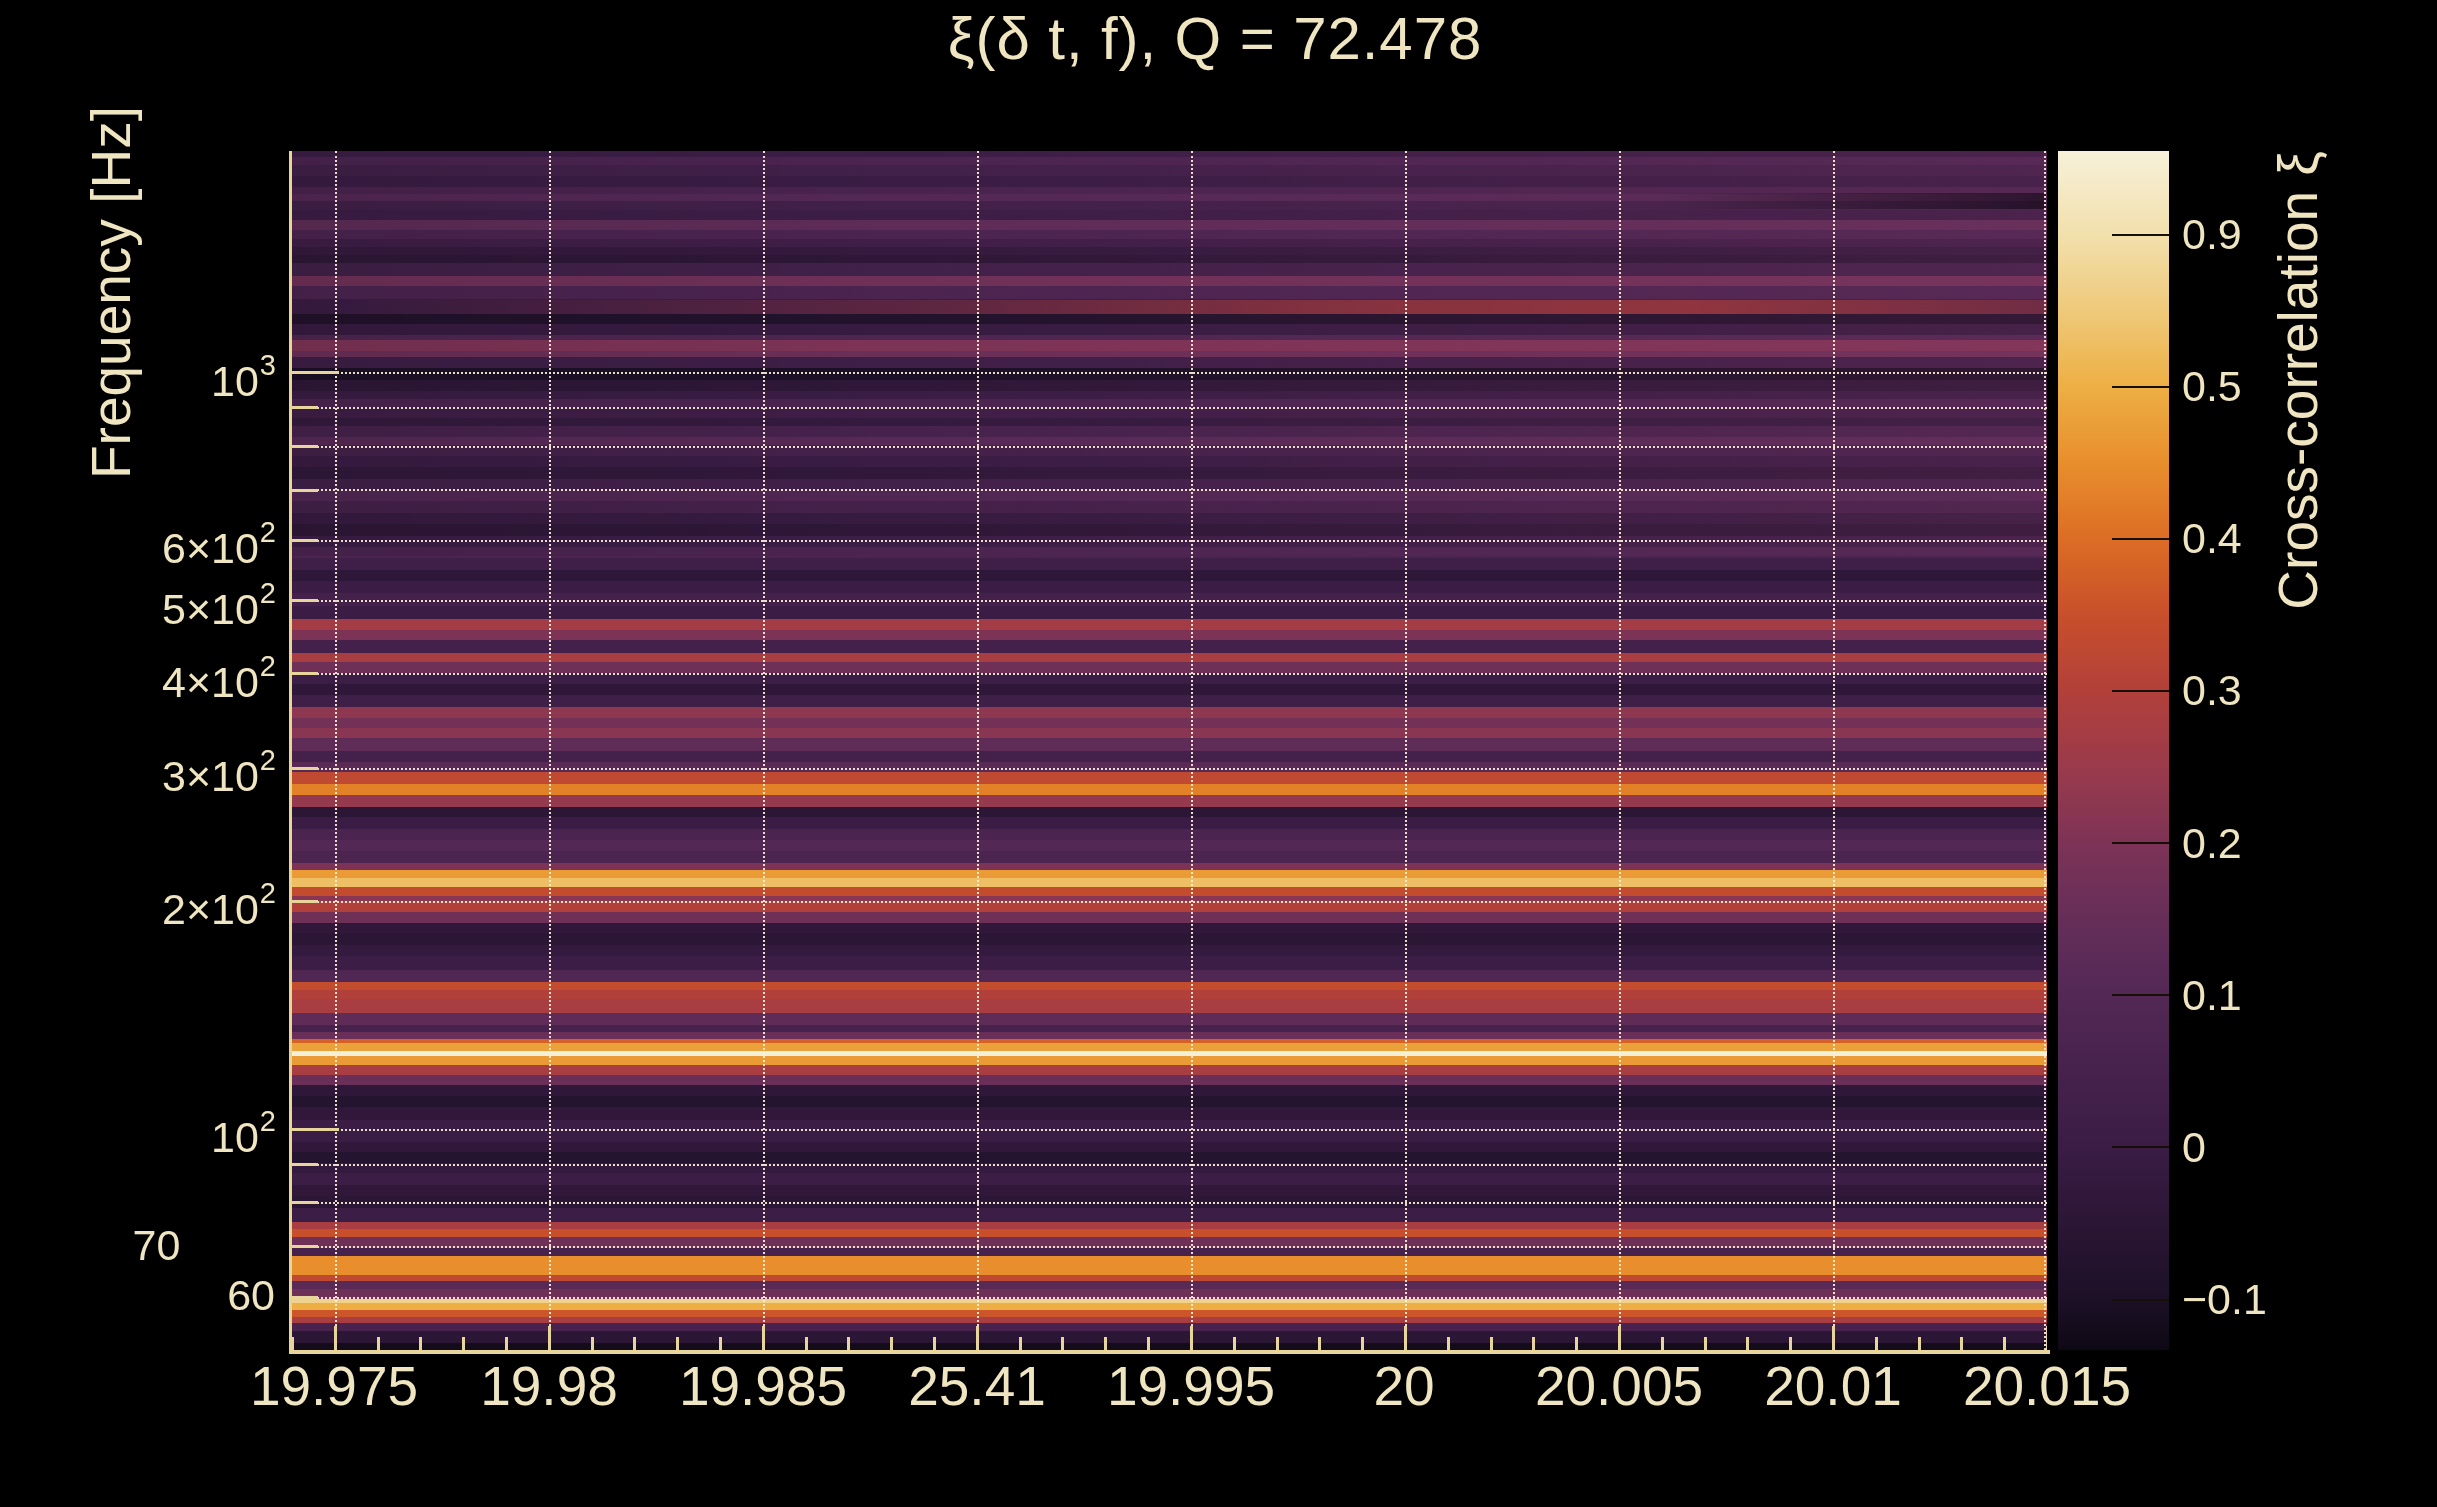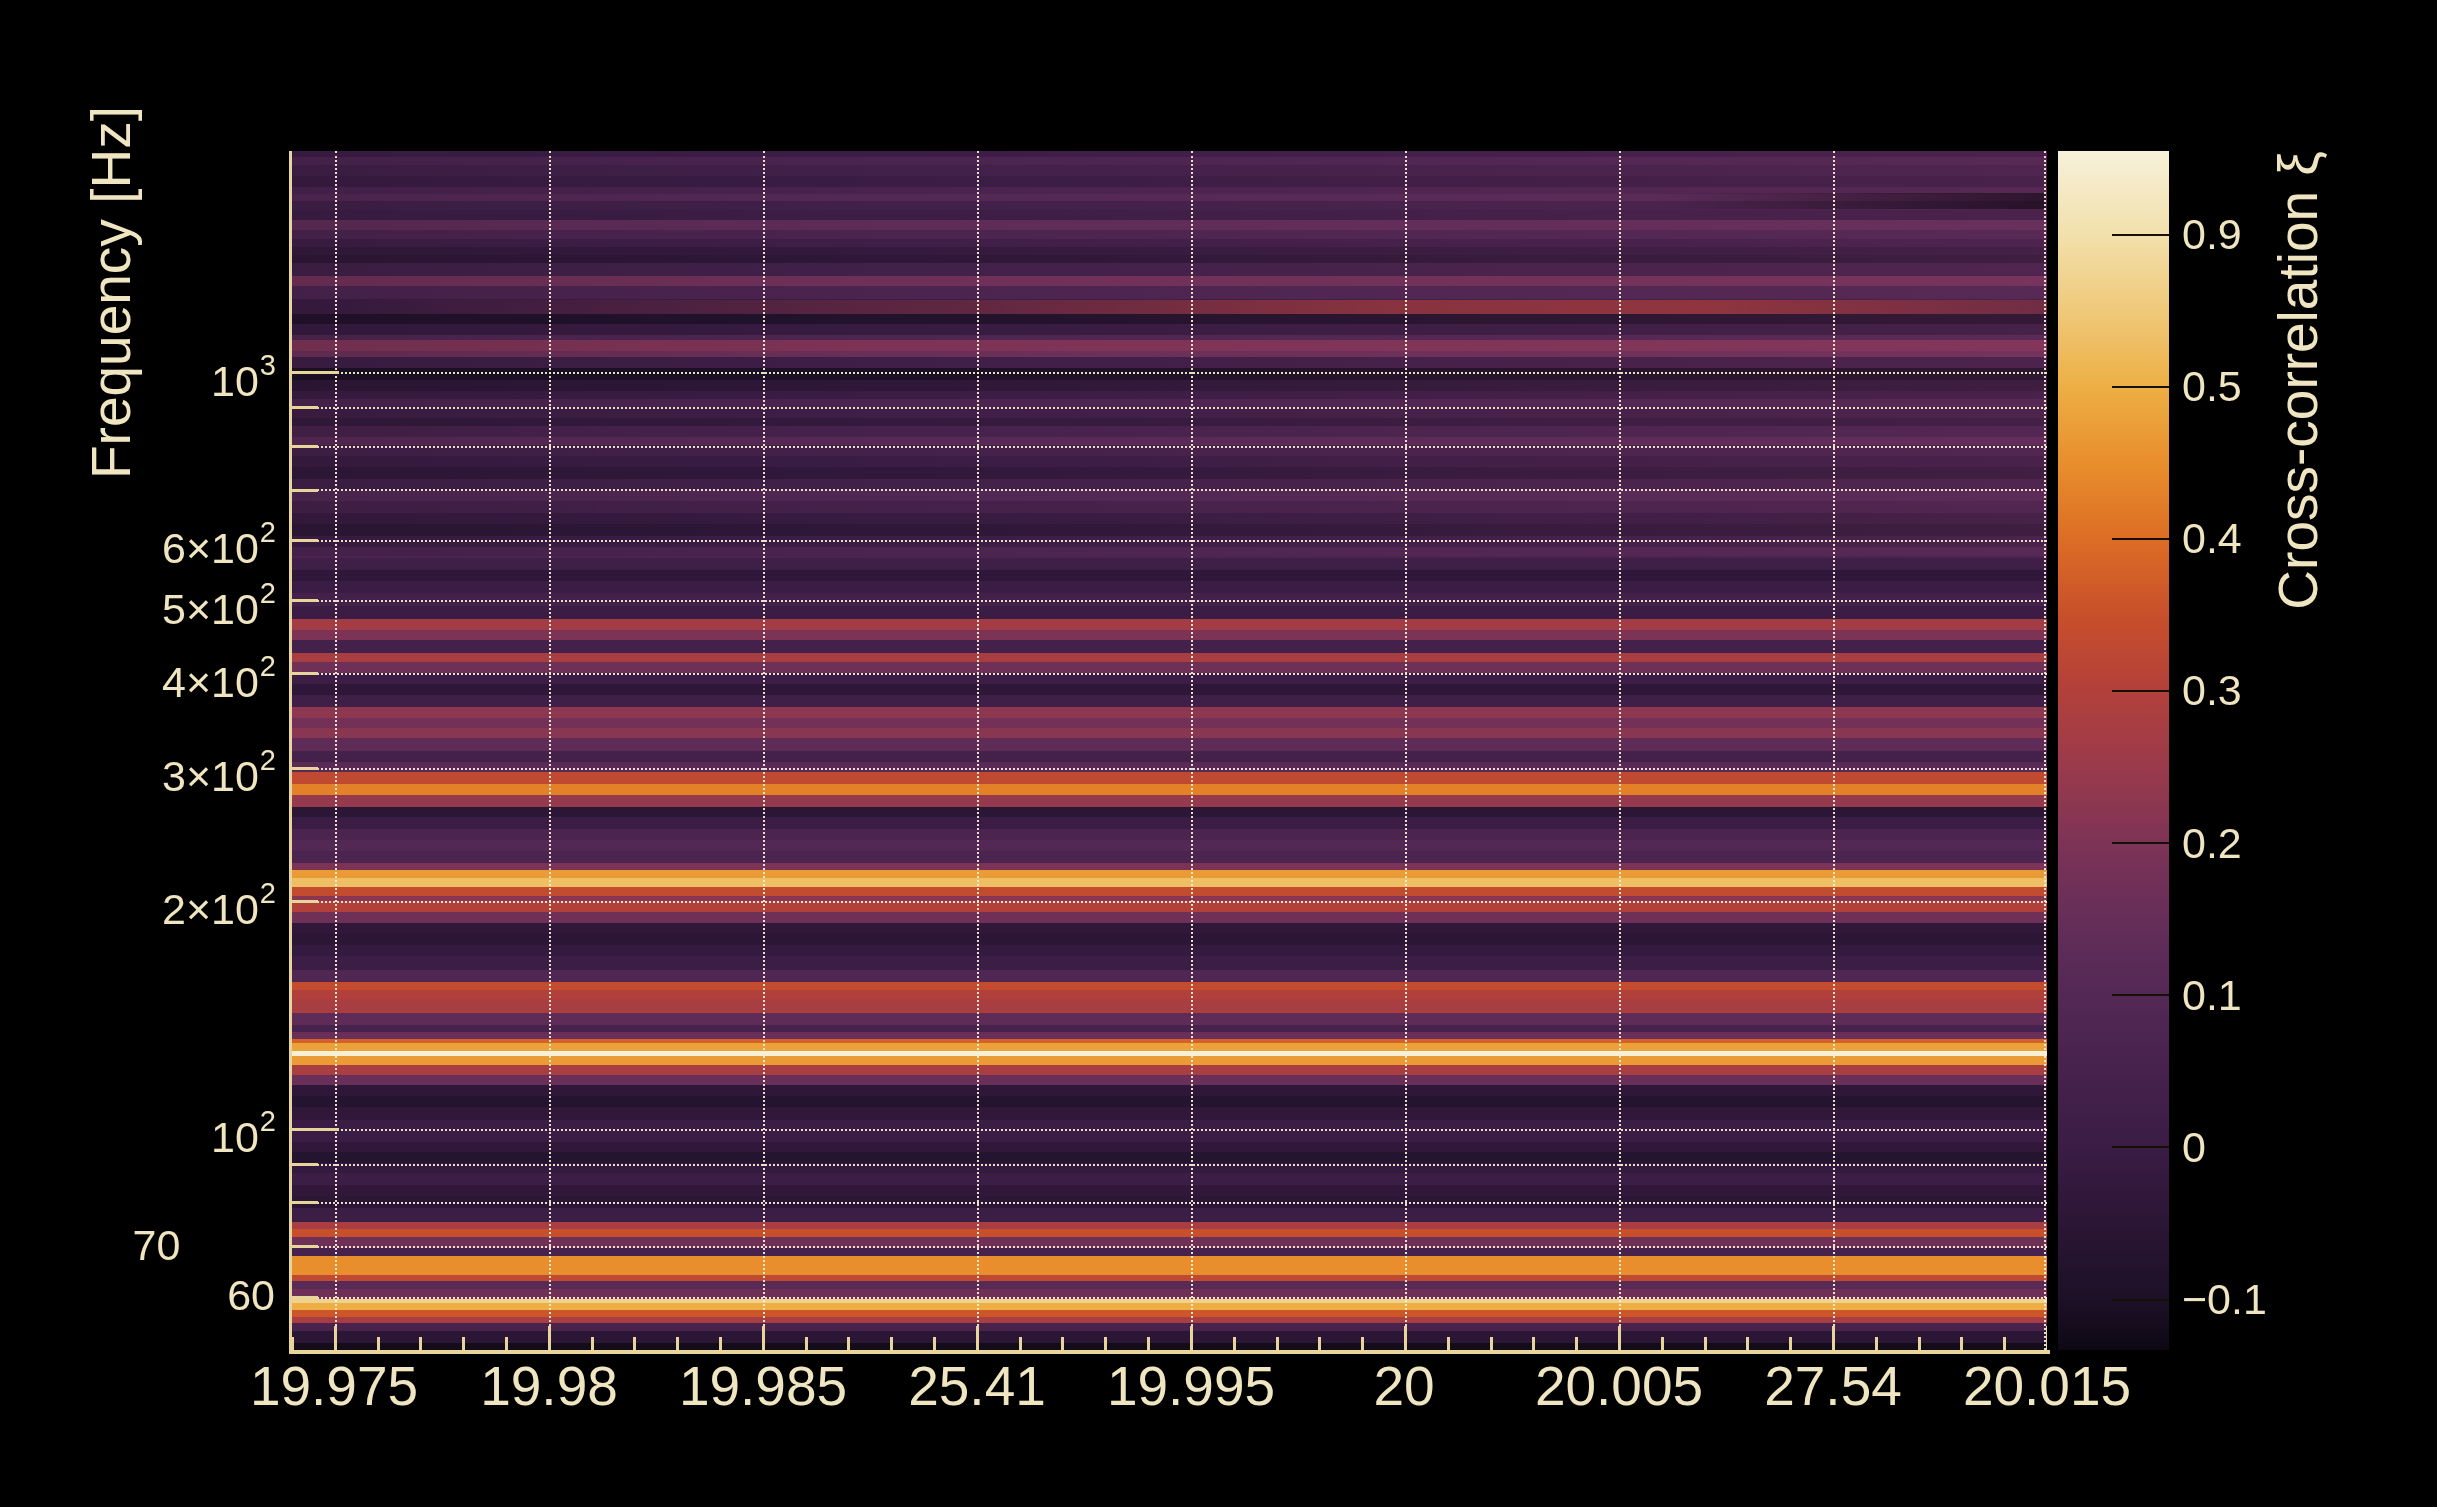--- a/index.html
+++ b/index.html
@@ -33,20 +33,21 @@
           font-size:55px;color:#f0e5c1;transform:rotate(-90deg);transform-origin:top left;white-space:nowrap;}
   #ztitle{position:absolute;left:2266px;top:816px;width:665px;height:58px;text-align:right;
           font-size:55px;color:#f0e5c1;transform:rotate(-90deg);transform-origin:top left;white-space:nowrap;}
   #colorbar{position:absolute;left:2058px;top:151px;width:111px;height:1199px;}
   .cbtick{position:absolute;left:2112px;width:57px;height:1.9px;background:#160f08;}
 </style>
 </head>
 <body>
 
 <div id="figure">
+  <div id="title">ξ(δ t, f), Q = 72.478</div>
 
   <div id="plot">
     <div id="bands">
         <div class="band" style="top: 1190px; height: 9.8px; background: rgb(20, 11, 27);"></div>
         <div class="band" style="top: 1179px; height: 12.6px; background: rgb(43, 22, 53);"></div>
         <div class="band" style="top: 1172px; height: 7.5px; background: rgb(73, 35, 78);"></div>
         <div class="band" style="top: 1165px; height: 7.4px; background: rgb(168, 62, 65);"></div>
         <div class="band" style="top: 1158px; height: 8.4px; background: rgb(204, 85, 42);"></div>
         <div class="band" style="top: 1152px; height: 7.1px; background: rgb(237, 175, 68);"></div>
         <div class="band" style="top: 1147px; height: 5.4px; background: rgb(240, 210, 142);"></div>
@@ -254,21 +255,21 @@
   <div id="xAxisLine"></div>
 
   <div id="xlabels">
       <div class="xlab" style="left: 221px; top: 1362px;">19.975</div>
       <div class="xlab" style="left: 436px; top: 1362px;">19.98</div>
       <div class="xlab" style="left: 650px; top: 1362px;">19.985</div>
       <div class="xlab" style="left: 864px; top: 1362px;">25.41</div>
       <div class="xlab" style="left: 1078px; top: 1362px;">19.995</div>
       <div class="xlab" style="left: 1291px; top: 1362px;">20</div>
       <div class="xlab" style="left: 1506px; top: 1362px;">20.005</div>
-      <div class="xlab" style="left: 1720px; top: 1362px;">27.54</div>
+      <div class="xlab" style="left: 1720px; top: 1362px;">20.01</div>
       <div class="xlab" style="left: 1934px; top: 1362px;">20.015</div>
     </div>
   <div id="ylabels">
       <div class="ylab" style="left: 38px; top: 346px;">10<sup>3</sup></div>
       <div class="ylab" style="left: 38px; top: 513px;">6×10<sup>2</sup></div>
       <div class="ylab" style="left: 38px; top: 574px;">5×10<sup>2</sup></div>
       <div class="ylab" style="left: 38px; top: 647px;">4×10<sup>2</sup></div>
       <div class="ylab" style="left: 38px; top: 741px;">3×10<sup>2</sup></div>
       <div class="ylab" style="left: 38px; top: 874px;">2×10<sup>2</sup></div>
       <div class="ylab" style="left: 38px; top: 1102px;">10<sup>2</sup></div>

